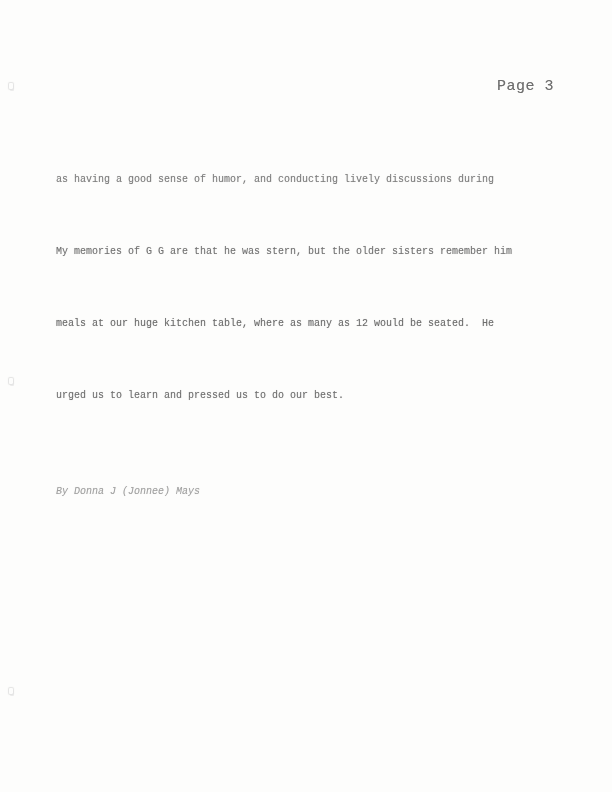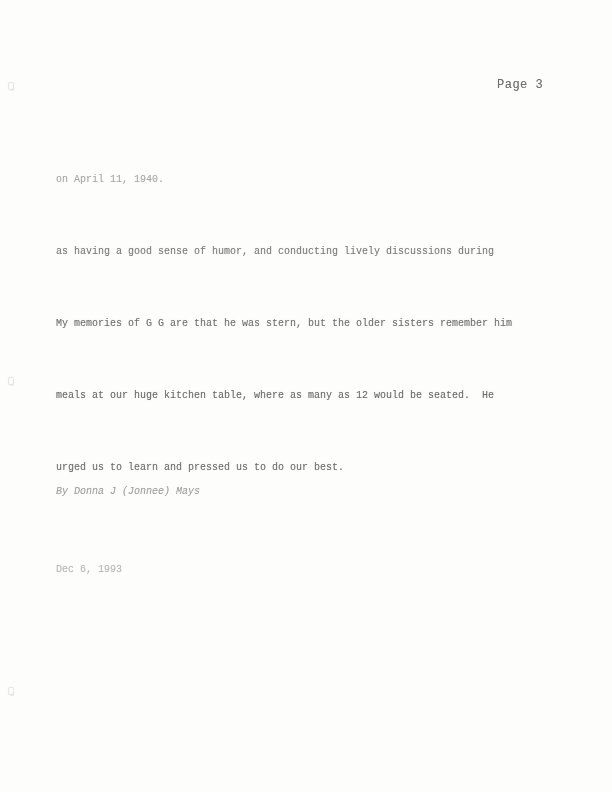--- a/index.html
+++ b/index.html
@@ -13,21 +13,21 @@
     height: 792px;
     background: #fdfdfc;
     overflow: hidden;
     font-family: "Liberation Mono", "DejaVu Sans Mono", monospace;
     color: #565656;
   }
   .page-header {
     position: absolute;
     top: 78px;
     left: 497px;
-    font-size: 12px;
+    font-size: 15px;
     letter-spacing: 0.5px;
     white-space: pre;
     opacity: 0.85;
     text-shadow: 0 0 0.6px rgba(86,86,86,0.5);
   }
   .body-text {
     position: absolute;
     top: 120px;
     left: 56px;
     width: 500px;
@@ -61,31 +61,29 @@
   .speck-3 { left: 9px;  top: 688px; }
 </style>
 </head>
 <body>
 
 <div class="paper">
 
   <div class="page-header">Page 3</div>
 
   <div class="body-text">
-    <div class="line" style="opacity: 0.5;">on April 11, 1940.</div>
     <div class="line" style="opacity: 0.76;">as having a good sense of humor, and conducting lively discussions during</div>
     <div class="line" style="opacity: 0.82;">My memories of G G are that he was stern, but the older sisters remember him</div>
     <div class="line" style="opacity: 0.86;">meals at our huge kitchen table, where as many as 12 would be seated.  He</div>
     <div class="line" style="opacity: 0.84;">urged us to learn and pressed us to do our best.</div>
     
     
   </div>
 
   <div class="signature">
     <div class="line" style="opacity: 0.55; font-style: italic;">By Donna J (Jonnee) Mays</div>
-    <div class="line" style="opacity: 0.42;">Dec 6, 1993</div>
   </div>
 
   <div class="scan-speck speck-1"></div>
   <div class="scan-speck speck-2"></div>
   <div class="scan-speck speck-3"></div>
 
 </div>
 
 </body></html>

